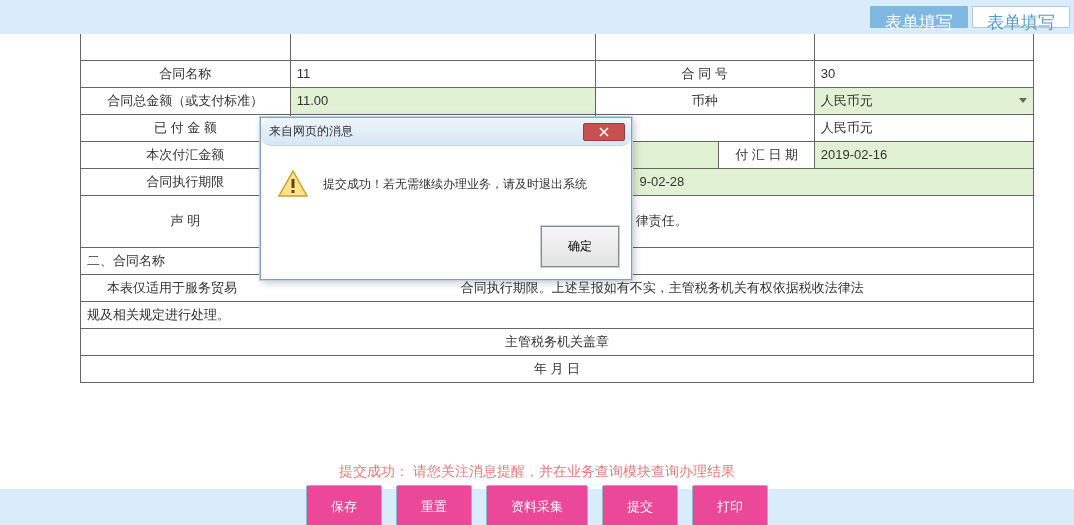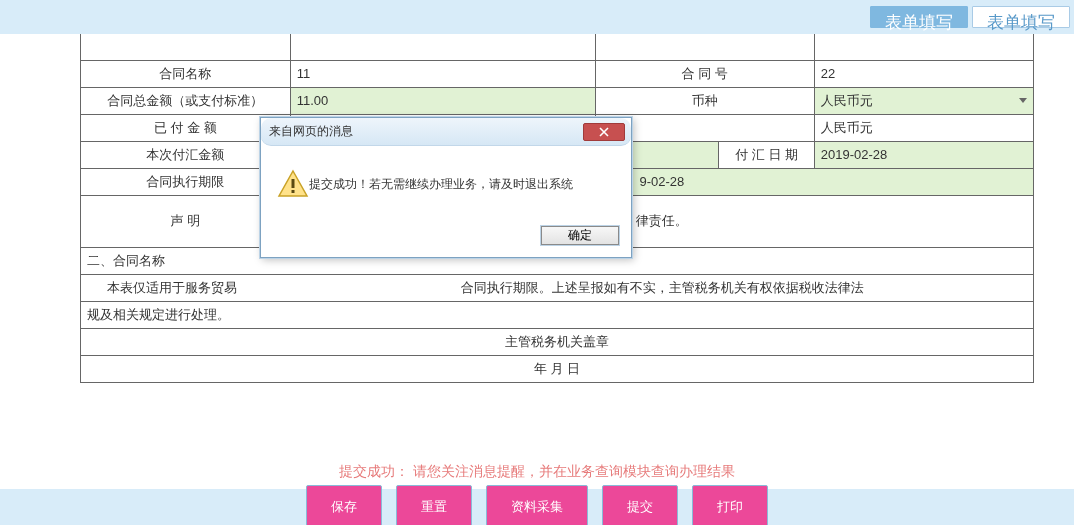--- a/index.html
+++ b/index.html
@@ -136,33 +136,34 @@
       display: flex;
       align-items: center;
       justify-content: center;
       cursor: pointer;
     }
     .modal-close svg { width: 10px; height: 10px; }
     .modal-body {
       padding: 22px 16px 18px 16px;
       display: flex;
       align-items: center;
+      gap: 14px;
     }
     .warn-icon {
       width: 32px; height: 32px;
       flex-shrink: 0;
     }
     .modal-msg { font-size: 12px; color: #333; }
     .modal-footer {
       padding: 8px 12px 12px;
       display: flex;
       justify-content: flex-end;
     }
     .modal-ok {
-      padding: 0 26px;
+      padding: 11px 26px;
       background: linear-gradient(#f7f7f7, #e3e3e3);
       border: 1px solid #8a8a8a;
       font-size: 12px;
       cursor: pointer;
       box-shadow: 0 0 0 1px #bcd3e6;
     }
   </style>
 </head>
 <body>
 
@@ -184,21 +185,21 @@
         <tr>
           <td class="label" style="border-top:none"></td>
           <td class="val" style="border-top:none"></td>
           <td class="label" colspan="2" style="border-top:none"></td>
           <td class="val" style="border-top:none"></td>
         </tr>
     <tr>
       <td class="label">合同名称</td>
       <td class="val">11</td>
       <td class="label" colspan="2">合 同 号</td>
-      <td class="val">22</td>
+      <td class="val">30</td>
     </tr>
     <tr>
       <td class="label">合同总金额（或支付标准）</td>
       <td class="val green">11.00</td>
       <td class="label" colspan="2">币种</td>
       <td class="val green">
         <div class="select-wrap">
               <span>人民币元</span>
               <span class="select-caret"></span>
             </div>
@@ -207,21 +208,21 @@
     <tr>
       <td class="label">已 付 金 额</td>
       <td class="val"></td>
       <td class="label" colspan="2"></td>
       <td class="val">人民币元</td>
     </tr>
     <tr>
       <td class="label">本次付汇金额</td>
       <td class="val green" colspan="2"></td>
       <td class="label">付 汇 日 期</td>
-      <td class="val green">2019-02-28</td>
+      <td class="val green">2019-02-16</td>
     </tr>
     <tr>
       <td class="label">合同执行期限</td>
       <td class="val green" colspan="4" style="text-align:center">9-02-28</td>
     </tr>
     <tr>
       <td class="label" style="height:52px">声  明</td>
       <td class="val" colspan="4" style="text-align:center">律责任。</td>
     </tr>
     <tr>

